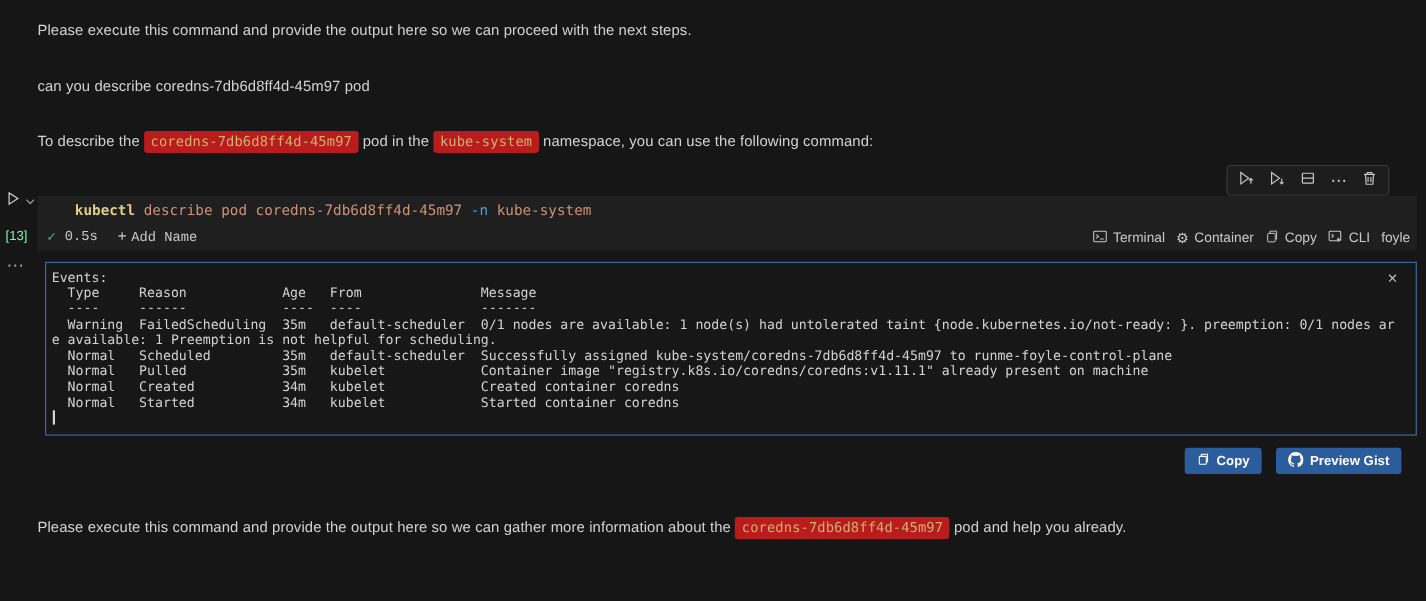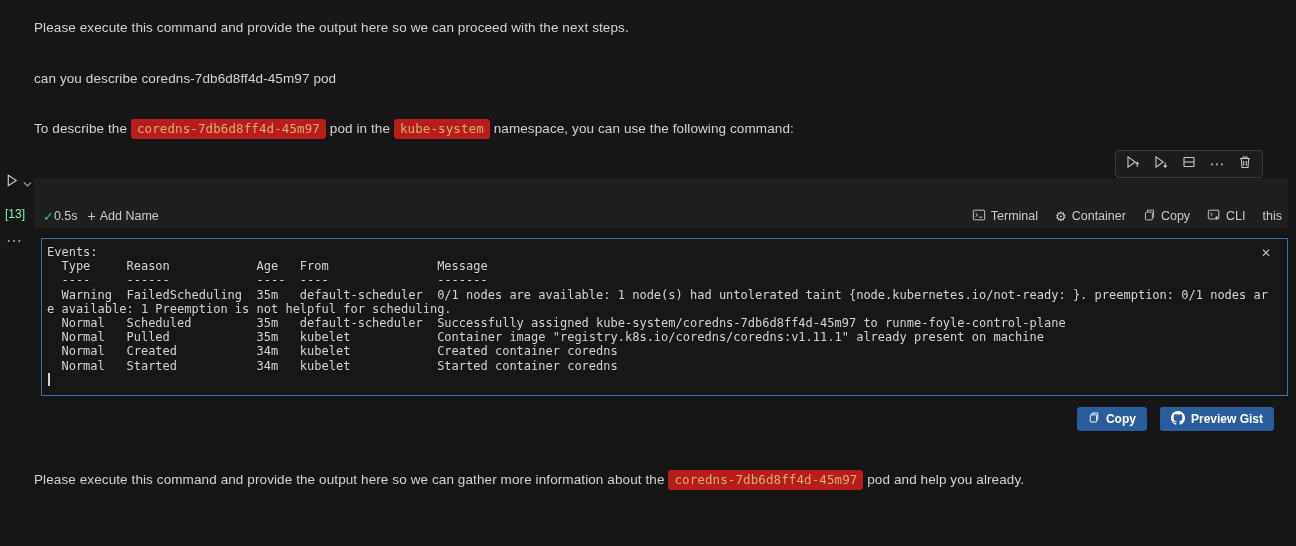--- a/index.html
+++ b/index.html
@@ -73,27 +73,27 @@
   .tok-cmd  { color: #decc8c; font-weight: 700; }
   .tok-str  { color: #ce9178; }
   .tok-flag { color: #569cd6; }
 
   .cell-status {
     position: absolute;
     left: 0; right: 0; bottom: 0; height: 24px;
     display: flex; align-items: center;
     font-size: 12.5px; color: #c8c8c8;
   }
-  .status-left { display: flex; align-items: center; padding-left: 9px; }
+  .status-left { display: flex; gap: 8px; padding-left: 9px; font-family: Liberation Mono, monospace; }
   .check-icon::before { content: "✓"; color: #3fbf6f; font-size: 13px; }
   .plus-icon::before { content: "+"; color: #c8c8c8; font-size: 14px; font-weight: 400; }
   .add-name { display: flex; align-items: center; gap: 4px; margin-left: 10px; cursor: pointer; }
   .status-right {
     margin-left: auto;
-    display: flex; align-items: center; gap: 17px;
+    display: flex; align-items: center; gap: 10px;
     padding-right: 6px;
   }
   .status-item { display: flex; align-items: center; gap: 5px; cursor: pointer; }
   .status-item svg { stroke: #c8c8c8; fill: none; stroke-width: 1.1; }
   .gear-glyph::before { content: "⚙"; font-size: 13px; color: #c8c8c8; }
 
   
   .gutter-run { position: absolute; left: 5px; top: 173px; display: flex; align-items: center; gap: 3px; cursor: pointer; }
   .gutter-run svg { stroke: #cfcfcf; fill: none; stroke-width: 1.2; }
   .exec-count { position: absolute; left: 5px; top: 207px; font-size: 12px; color: #86efac; }
@@ -207,20 +207,21 @@
   <span>
     <svg width="9" height="7" viewBox="0 0 9 7">
         <path d="M1 1.5l3.5 3.5L8 1.5" stroke="#9a9a9a" fill="none" stroke-width="1.2"></path>
       </svg>
   </span>
 </div>
 <div class="exec-count">[13]</div>
 <div class="gutter-more"></div>
 
 <div class="cell">
+  <div class="code-line"><span class="tok-cmd">kubectl</span><span class="tok-str"> describe pod coredns-7db6d8ff4d-45m97 </span><span class="tok-flag">-n</span><span class="tok-str"> kube-system</span></div>
   <div class="cell-status">
     <div class="status-left">
       <span class="check-icon"></span>
       <span>0.5s</span>
       <span class="add-name">
         <span class="plus-icon"></span>
         <span>Add Name</span>
       </span>
     </div>
     <div class="status-right">
@@ -251,21 +252,21 @@
         <span>
           <svg width="14" height="14" viewBox="0 0 16 16">
               <rect x="1.5" y="2.5" width="12" height="10" rx="1"></rect>
               <path d="M4 5.5l2 1.8-2 1.8"></path>
               <path d="M11.5 8.5l-2.5 3h2l-1 2.5 3.5-3.5h-2z" fill="#c8c8c8" stroke="none"></path>
             </svg>
         </span>
         <span>CLI</span>
       </span>
       <span class="status-item">
-        <span>this</span>
+        <span>foyle</span>
       </span>
     </div>
   </div>
 </div>
 
 <div class="output-panel">
   <pre class="output-pre">Events:
   Type     Reason            Age   From               Message
   ----     ------            ----  ----               -------
   Warning  FailedScheduling  35m   default-scheduler  0/1 nodes are available: 1 node(s) had untolerated taint {node.kubernetes.io/not-ready: }. preemption: 0/1 nodes ar

